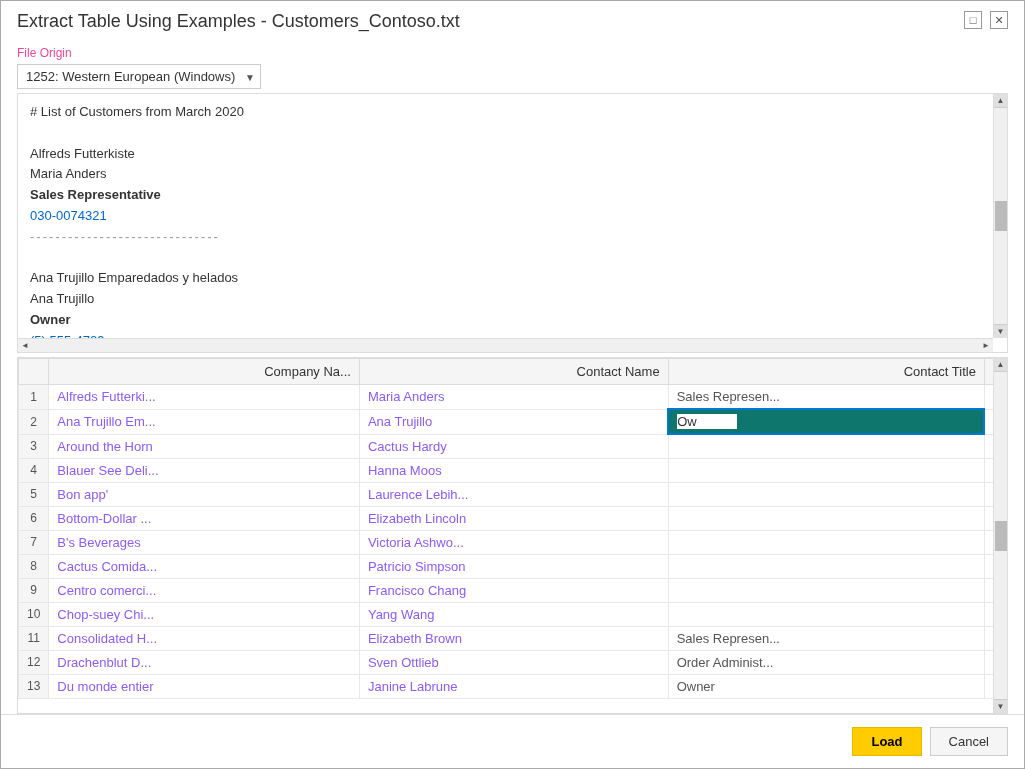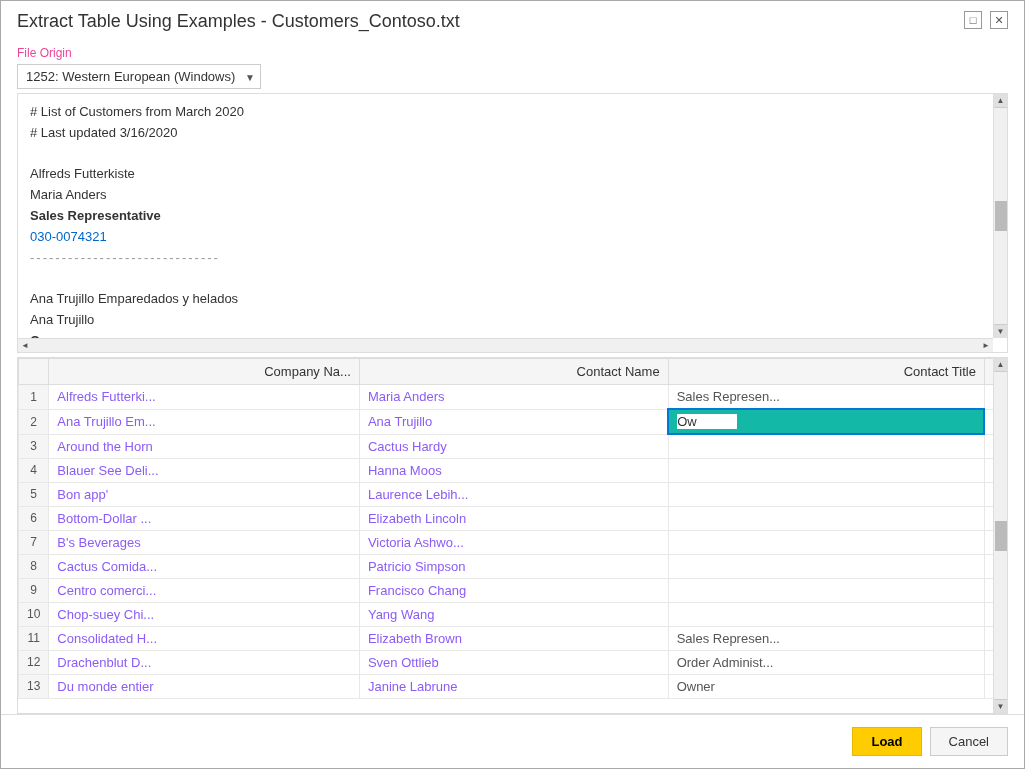--- a/index.html
+++ b/index.html
@@ -145,21 +145,21 @@
       text-align: center;
       width: 30px;
       font-size: 12px;
     }
     .col-add {
       text-align: center;
       width: 20px;
       background: #f5f5f5;
     }
     .editing-cell {
-      background: #14b8a6;
+      background: #0f766e;
       border: 2px solid #0078d4 !important;
       padding: 2px 4px;
       margin-left: 40px;
     }
     .editing-input {
       border: none;
       outline: none;
       width: 60px;
       font-size: 13px;
       color: #333;
@@ -208,21 +208,20 @@
         <option>UTF-8</option>
         <option>UTF-16</option>
       </select>
       <span class="select-arrow">▼</span>
     </div>
   </div>
 
   <div class="preview-area">
     <div class="preview-scroll">
       <div class="preview-line"># List of Customers from March 2020</div>
-      <div class="preview-line"># Last updated 3/16/2020</div>
       <div class="preview-line">&nbsp;</div>
       <div class="preview-line">Alfreds Futterkiste</div>
       <div class="preview-line">Maria Anders</div>
       <div class="preview-line bold">Sales Representative</div>
       <div class="preview-line blue">030-0074321</div>
       <div class="preview-line separator">------------------------------</div>
       <div class="preview-line">&nbsp;</div>
       <div class="preview-line">Ana Trujillo Emparedados y helados</div>
       <div class="preview-line">Ana Trujillo</div>
       <div class="preview-line bold">Owner</div>

